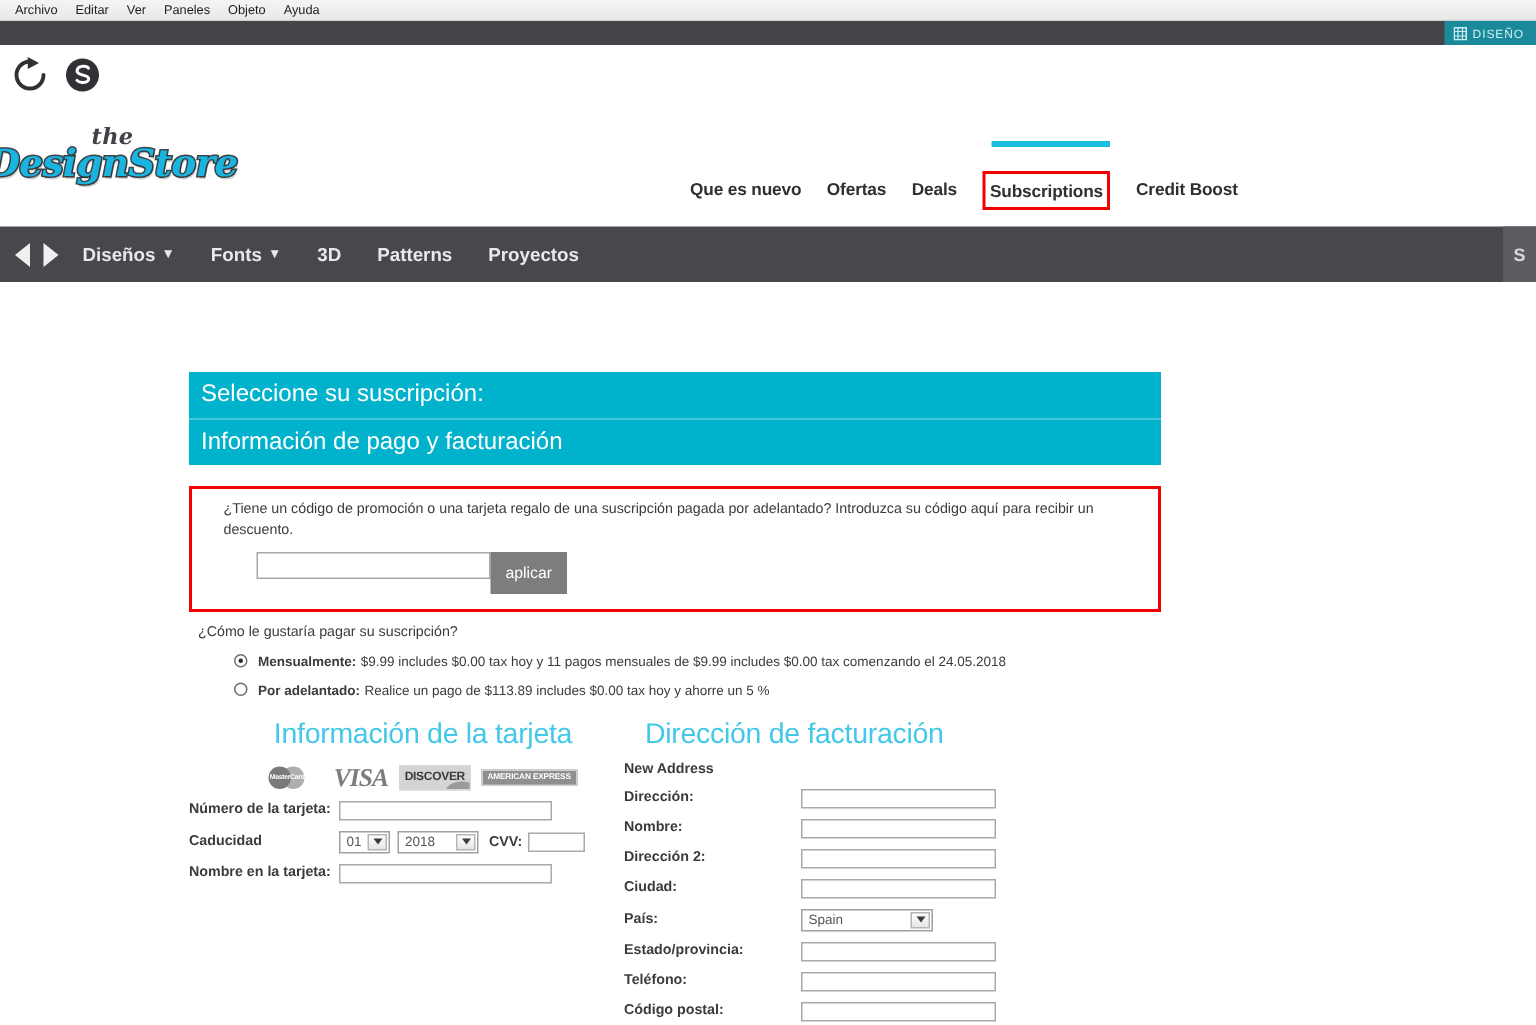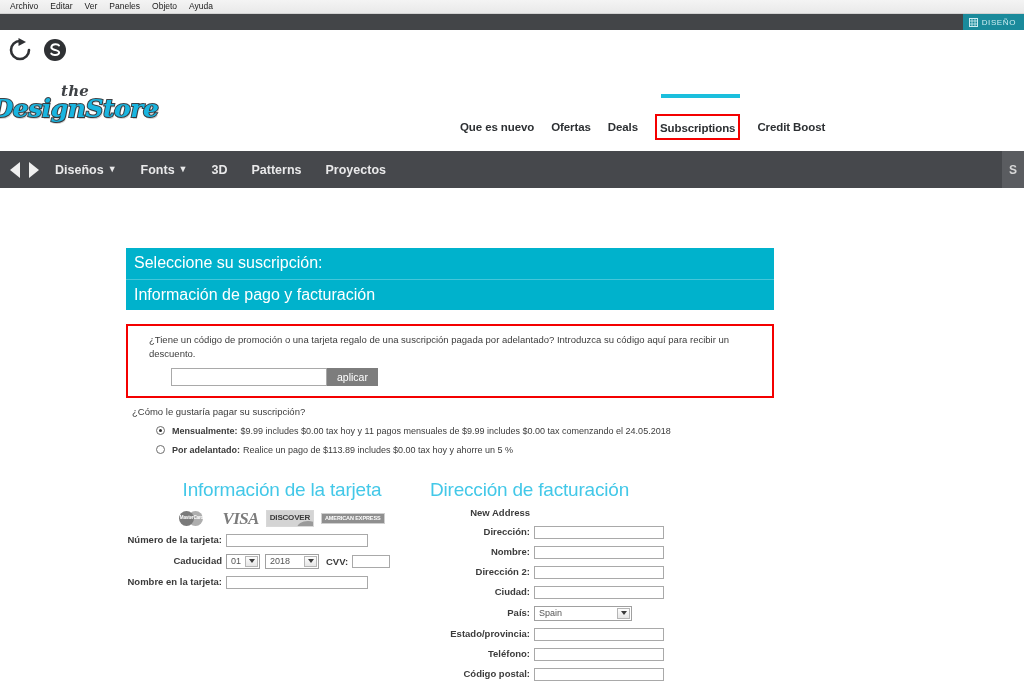--- a/index.html
+++ b/index.html
@@ -114,21 +114,21 @@
     border: 2px solid #f40000; margin-top: 14px; padding: 7px 9px 10px 21px;
     background: #fff;
   }
   .promo .ptext { font-size: 9.5px; color: #3b3b3b; line-height: 1.45; }
   .promo .prow { margin-top: 7px; display: flex; align-items: stretch; margin-left: 22px; }
   .promo input[type=text] {
     width: 156px; height: 18px; border: 1px solid #a9a9a9; background: #fff;
     font-size: 10px; padding: 0 3px; outline: none;
   }
   .promo .applybtn {
-    height: 18px; background: #7d7d7d; color: #ffffff; border: none;
+    height: 28px; background: #7d7d7d; color: #ffffff; border: none;
     font-size: 10.5px; padding: 0 10px; cursor: pointer;
     font-family: "Liberation Sans", sans-serif;
   }
 
   .payq { font-size: 9.5px; color: #3b3b3b; margin-top: 8px; margin-left: 6px; }
 
   .optrow { display: flex; align-items: center; margin-top: 9px; margin-left: 30px; font-size: 9px; color: #3b3b3b; }
   .optrow .rad {
     width: 9px; height: 9px; border-radius: 50%; border: 1px solid #6e6e6e;
     background: #fff; margin-right: 7px; position: relative; flex: none;
@@ -175,21 +175,21 @@
     background: #9a9a9a; border-radius: 50%;
   }
   .amex {
     background: #8f8f8f; color: #fff; font-size: 5.5px; font-weight: bold;
     line-height: 1.05; text-align: center; padding: 2px 3px; border: 1px solid #cfcfcf;
     letter-spacing: -.1px;
   }
 
   .frow { display: flex; align-items: center; margin-top: 7px; }
   .flabel {
-    font-size: 9.5px; font-weight: bold; color: #3b3b3b; text-align: right;
+    font-size: 9.5px; font-weight: bold; color: #3b3b3b; 
     padding-right: 4px; line-height: 1.15;
   }
   .colL .flabel { width: 100px; }
   .colR .flabel { width: 118px; }
   .finput {
     height: 13px; border: 1px solid #a9a9a9; background: #fff; outline: none;
     font-size: 9px; padding: 0 2px; font-family: "Liberation Sans", sans-serif;
   }
   .w-card { width: 142px; }
   .w-cvv { width: 38px; }
@@ -204,21 +204,21 @@
     position: absolute; right: 1px; top: 1px; bottom: 1px; width: 13px;
     background: linear-gradient(#fdfdfd,#e6e6e6); border: 1px solid #b5b5b5;
     display: flex; align-items: center; justify-content: center;
   }
   .selbox .arrowbtn::after {
     content: ""; width: 0; height: 0; border-left: 3px solid transparent;
     border-right: 3px solid transparent; border-top: 4px solid #3b3b3b;
   }
   .sel-mm { width: 34px; }
   .sel-yy { width: 54px; margin-left: 5px; }
-  .sel-country { width: 98px; }
+  .sel-country { width: 88px; }
 
   .cvvlabel { font-size: 9.5px; font-weight: bold; color: #3b3b3b; margin: 0 4px 0 7px; }
 
   .paypal {
     position: absolute; left: 26px; top: 222px; width: 118px; height: 19px;
     background: #f4f5f7; border: 1px solid #e4e6ea; border-radius: 2px;
     display: flex; align-items: center; justify-content: center; gap: 3px; cursor: pointer;
   }
   .paypal .pp-pre { font-size: 8px; color: #9aa0a8; }
   .paypal .pp-pay { font-family: "Liberation Serif", serif; font-style: italic; font-weight: bold; font-size: 10px; color: #8c9ec6; }

